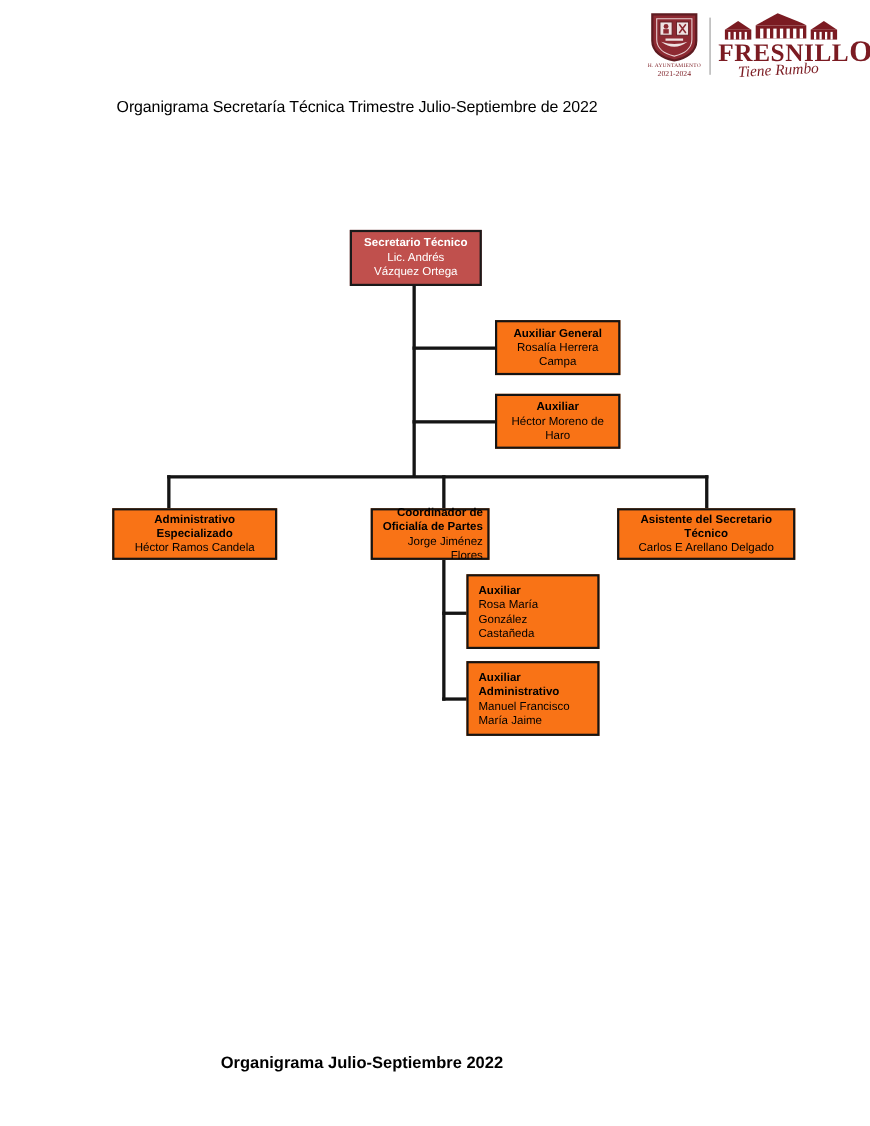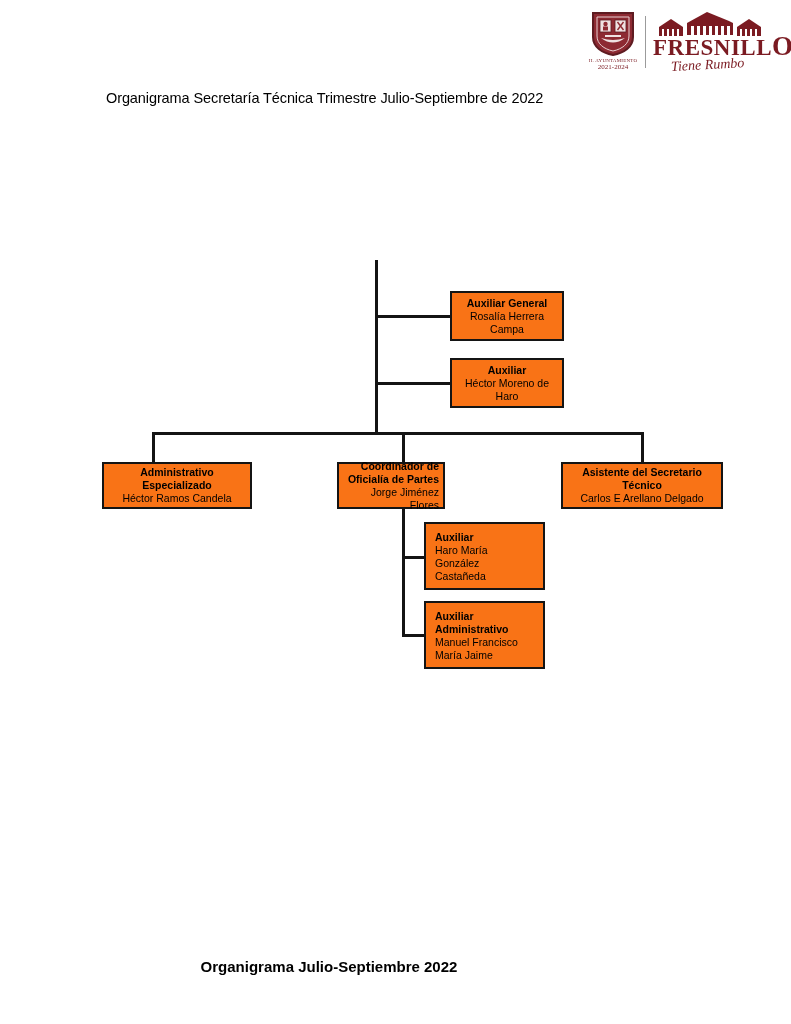--- a/index.html
+++ b/index.html
@@ -227,20 +227,25 @@
   <div class="ln" style="left:402px; top:432px; width:3px; height:30px;"></div>
 
   <div class="ln" style="left:641px; top:432px; width:3px; height:30px;"></div>
 
   <div class="ln" style="left:402px; top:509px; width:3px; height:128px;"></div>
 
   <div class="ln" style="left:402px; top:556px; width:24px; height:3px;"></div>
 
   <div class="ln" style="left:402px; top:634px; width:24px; height:3px;"></div>
 
+  <div class="node root" style="left:318px; top:209px; width:120px; height:51px;">
+    <div class="ttl">Secretario Técnico</div>
+    <div class="nm">Lic. Andrés</div>
+    <div class="nm">Vázquez Ortega</div>
+  </div>
 
   <div class="node" style="left:450px; top:291px; width:114px; height:50px;">
     <div class="ttl">Auxiliar General</div>
     <div class="nm">Rosalía Herrera</div>
     <div class="nm">Campa</div>
   </div>
 
   <div class="node" style="left:450px; top:358px; width:114px; height:50px;">
     <div class="ttl">Auxiliar</div>
     <div class="nm">Héctor Moreno de</div>
@@ -260,21 +265,21 @@
   </div>
 
   <div class="node" style="left:561px; top:462px; width:162px; height:47px;">
     <div class="ttl">Asistente del Secretario</div>
     <div class="ttl">Técnico</div>
     <div class="nm">Carlos E Arellano Delgado</div>
   </div>
 
   <div class="node left-align" style="left:424px; top:522px; width:121px; height:68px;">
     <div class="ttl">Auxiliar</div>
-    <div class="nm">Haro María</div>
+    <div class="nm">Rosa María</div>
     <div class="nm">González</div>
     <div class="nm">Castañeda</div>
   </div>
 
   <div class="node left-align" style="left:424px; top:601px; width:121px; height:68px;">
     <div class="ttl">Auxiliar</div>
     <div class="ttl">Administrativo</div>
     <div class="nm">Manuel Francisco</div>
     <div class="nm">María Jaime</div>
   </div>

